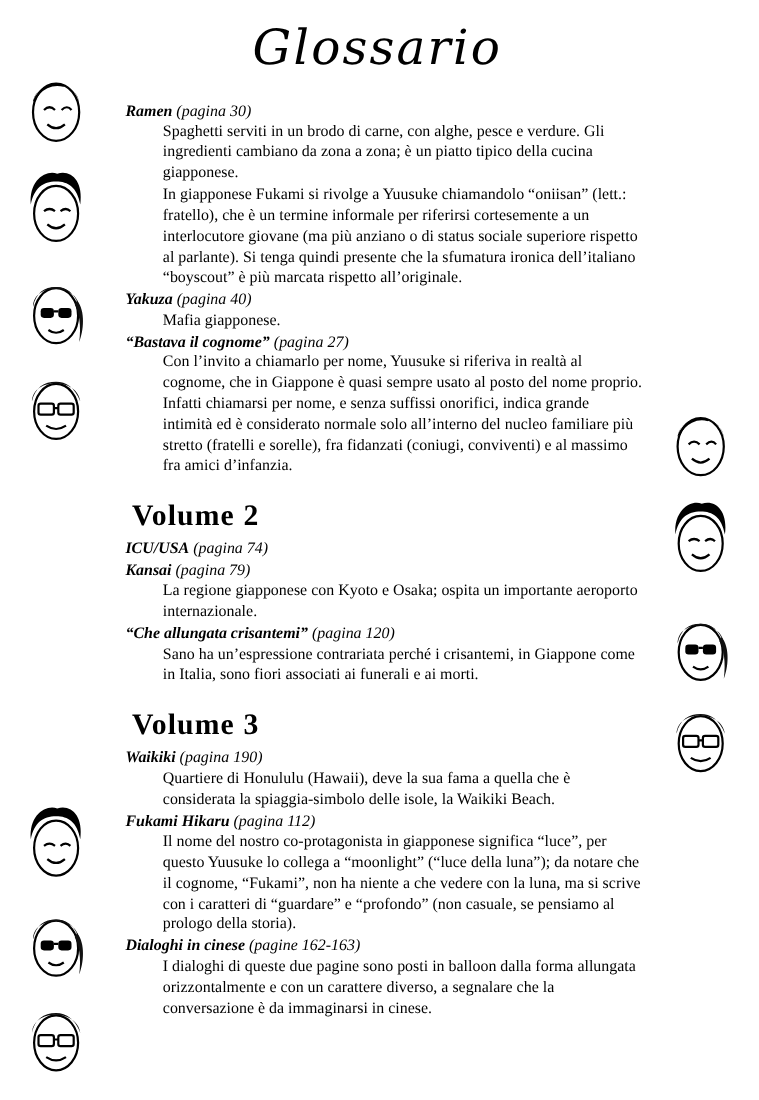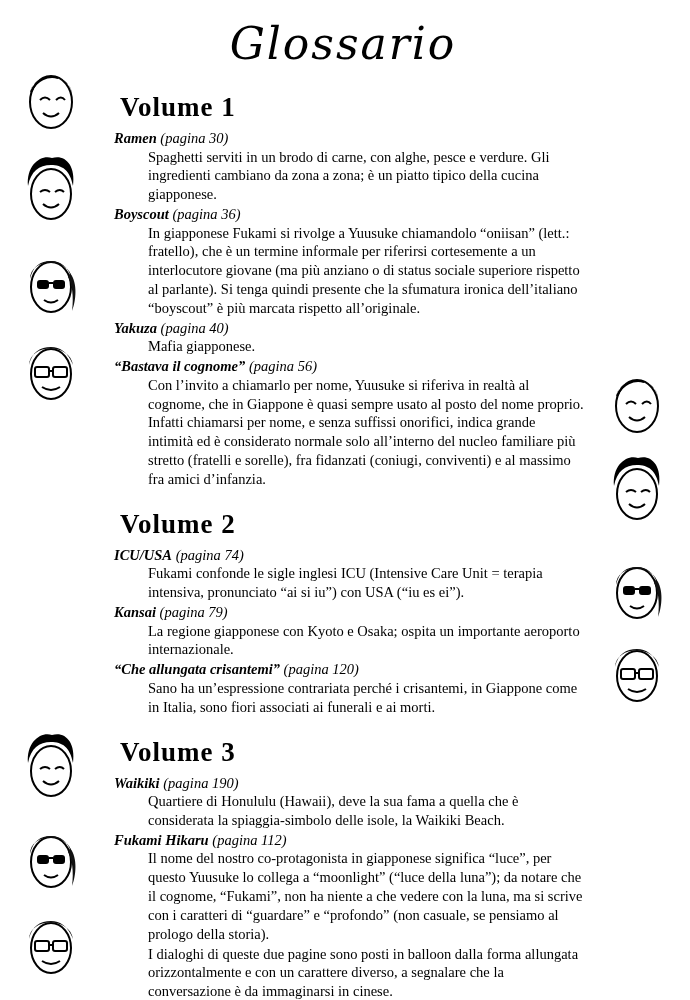--- a/index.html
+++ b/index.html
@@ -80,65 +80,59 @@
   .face svg { display: block; width: 100%; height: 100%; }
 </style>
 </head>
 <body>
 
 <h1 class="page-title">Glossario</h1>
 
 <div class="content">
 
   <section class="volume-block">
-    <h2 class="volume-heading">Volume  1</h2>
 
     <div class="entry">
       <div class="entry-head">
         <span class="entry-term">Ramen</span>
         <span class="entry-page">(pagina 30)</span>
       </div>
       <div class="entry-body">Spaghetti serviti in un brodo di carne, con alghe, pesce e verdure. Gli ingredienti cambiano da zona a zona; è un piatto tipico della cucina giapponese.</div>
     </div>
 
     <div class="entry">
-      <div class="entry-head">
-        <span class="entry-term">Boyscout</span>
-        <span class="entry-page">(pagina 36)</span>
-      </div>
       <div class="entry-body">In giapponese Fukami si rivolge a Yuusuke chiamandolo “oniisan” (lett.: fratello), che è un termine informale per riferirsi cortesemente a un interlocutore giovane (ma più anziano o di status sociale superiore rispetto al parlante).
 Si tenga quindi presente che la sfumatura ironica dell’italiano “boyscout”  è più marcata rispetto all’originale.</div>
     </div>
 
     <div class="entry">
       <div class="entry-head">
         <span class="entry-term">Yakuza</span>
         <span class="entry-page">(pagina 40)</span>
       </div>
       <div class="entry-body">Mafia giapponese.</div>
     </div>
 
     <div class="entry">
       <div class="entry-head">
         <span class="entry-term">“Bastava il cognome”</span>
-        <span class="entry-page">(pagina 56)</span>
+        <span class="entry-page">(pagina 27)</span>
       </div>
       <div class="entry-body">Con l’invito a chiamarlo per nome, Yuusuke si riferiva in realtà al cognome, che in Giappone è quasi sempre usato al posto del nome proprio. Infatti chiamarsi per nome, e senza suffissi onorifici, indica grande intimità ed è considerato normale solo all’interno del nucleo familiare più stretto (fratelli e sorelle), fra fidanzati (coniugi, conviventi) e al massimo fra amici d’infanzia.</div>
     </div>
   </section>
 
   <section class="volume-block second">
     <h2 class="volume-heading">Volume  2</h2>
 
     <div class="entry">
       <div class="entry-head">
         <span class="entry-term">ICU/USA</span>
         <span class="entry-page">(pagina 74)</span>
       </div>
-      <div class="entry-body">Fukami confonde le sigle inglesi ICU (Intensive Care Unit = terapia intensiva, pronunciato “ai si iu”) con USA (“iu es ei”).</div>
     </div>
 
     <div class="entry">
       <div class="entry-head">
         <span class="entry-term">Kansai</span>
         <span class="entry-page">(pagina 79)</span>
       </div>
       <div class="entry-body">La regione giapponese con Kyoto e Osaka; ospita un importante aeroporto internazionale.</div>
     </div>
 
@@ -164,20 +158,24 @@
 
     <div class="entry">
       <div class="entry-head">
         <span class="entry-term">Fukami Hikaru</span>
         <span class="entry-page">(pagina 112)</span>
       </div>
       <div class="entry-body">Il nome del nostro co-protagonista in giapponese significa “luce”, per questo Yuusuke lo collega a “moonlight” (“luce della luna”); da notare che il cognome, “Fukami”, non ha niente a che vedere con la luna, ma si scrive con i caratteri di “guardare” e “profondo” (non casuale, se pensiamo al prologo della storia).</div>
     </div>
 
     <div class="entry">
+      <div class="entry-head">
+        <span class="entry-term">Dialoghi in cinese</span>
+        <span class="entry-page">(pagine 162-163)</span>
+      </div>
       <div class="entry-body">I dialoghi di queste due pagine sono posti in balloon dalla forma allungata orizzontalmente e con un carattere diverso, a segnalare che la conversazione è da immaginarsi in cinese.</div>
     </div>
   </section>
 
 </div>
 
 <div id="faces-layer">
     <div class="face" style="left: 18px; top: 60px;">
     <svg viewBox="0 0 66 78">
       <ellipse cx="33" cy="42" rx="21" ry="26" fill="#fff" stroke="#000" stroke-width="2"></ellipse>

